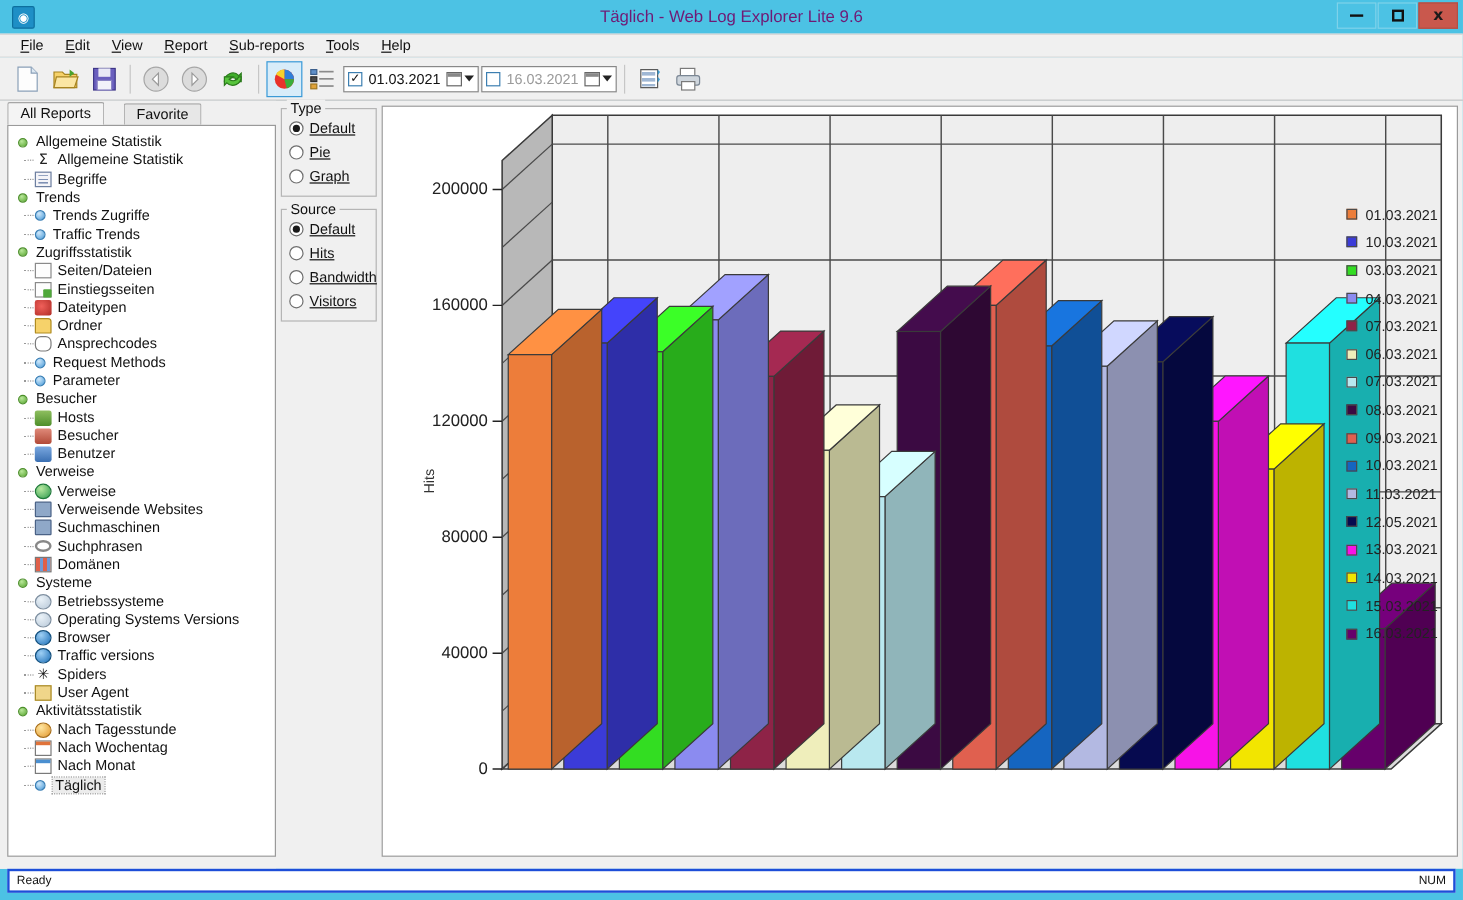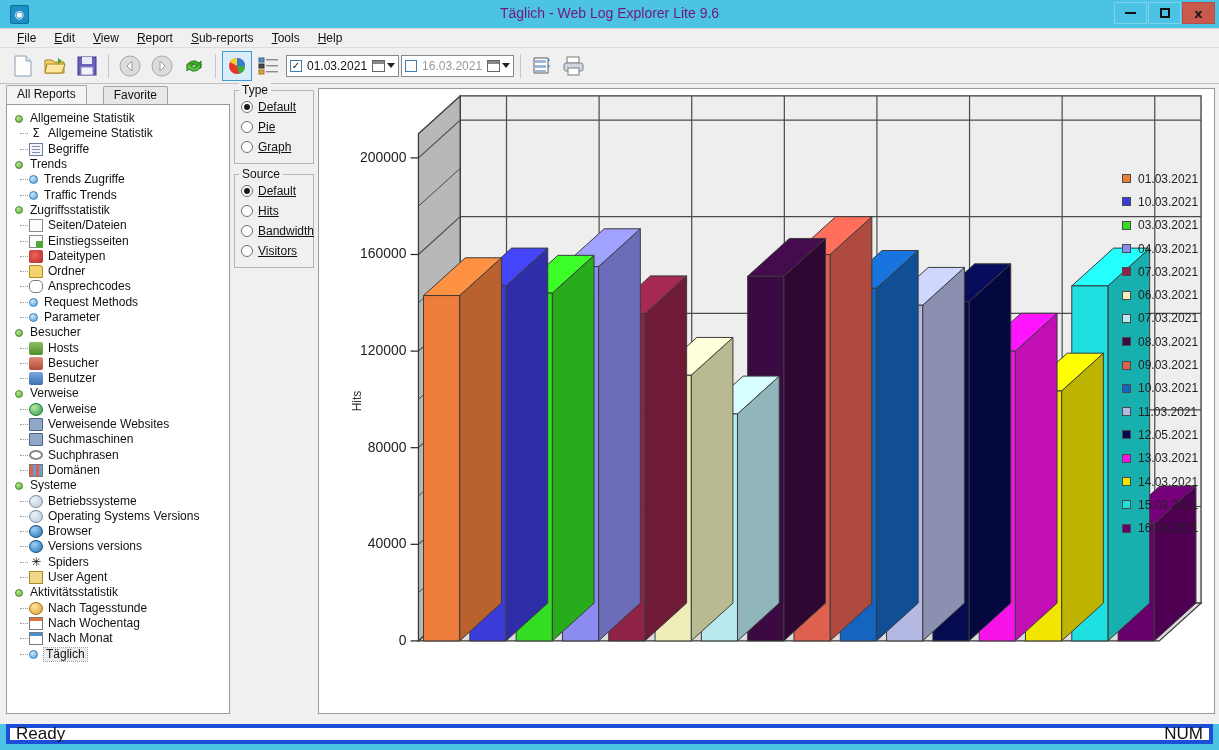--- a/index.html
+++ b/index.html
@@ -159,23 +159,23 @@
   #ylabel { position:absolute; left:28px; top:50%; transform:translateY(-50%) rotate(-90deg); font-size:12px; color:#333;}
 
   
   #legend { position:absolute; right:8px; top:78px; width:84px; }
   .lgrow { display:flex; align-items:center; height:23.3px; font-size:12px; color:#222;}
   .lgsw { width:9px; height:9px; margin-right:7px; flex:0 0 9px; border:1px solid #4a4a4a;}
 
   
   #statuswrap { flex:0 0 26px; padding:0 6px 4px 6px; }
   #statusbar {
-    height:20px; background:#fff; border:4px solid #1d4ed8;
+    height:20px; background:#fff; border:2px solid #1d4ed8;
     display:flex; align-items:center; justify-content:space-between;
-    padding:0 6px; font-size:17px; color:#111;
+    padding:0 6px; font-size:10px; color:#111;
   }
 </style>
 </head>
 <body>
 
 <div id="window">
 
   <div id="titlebar">
     <div id="app-icon">◉</div>
     <div id="title-text">Täglich - Web Log Explorer Lite 9.6</div>
@@ -435,21 +435,21 @@
             <span class="tlabel">Operating Systems Versions</span>
           </div>
           <div class="tnode child">
             <span class="guide"></span>
             <span class="tico ic-ie"></span>
             <span class="tlabel">Browser</span>
           </div>
           <div class="tnode child">
             <span class="guide"></span>
             <span class="tico ic-ie"></span>
-            <span class="tlabel">Versions versions</span>
+            <span class="tlabel">Traffic versions</span>
           </div>
           <div class="tnode child">
             <span class="guide"></span>
             <span class="tico ic-spider">✳</span>
             <span class="tlabel">Spiders</span>
           </div>
           <div class="tnode child">
             <span class="guide"></span>
             <span class="tico ic-agent"></span>
             <span class="tlabel">User Agent</span>

